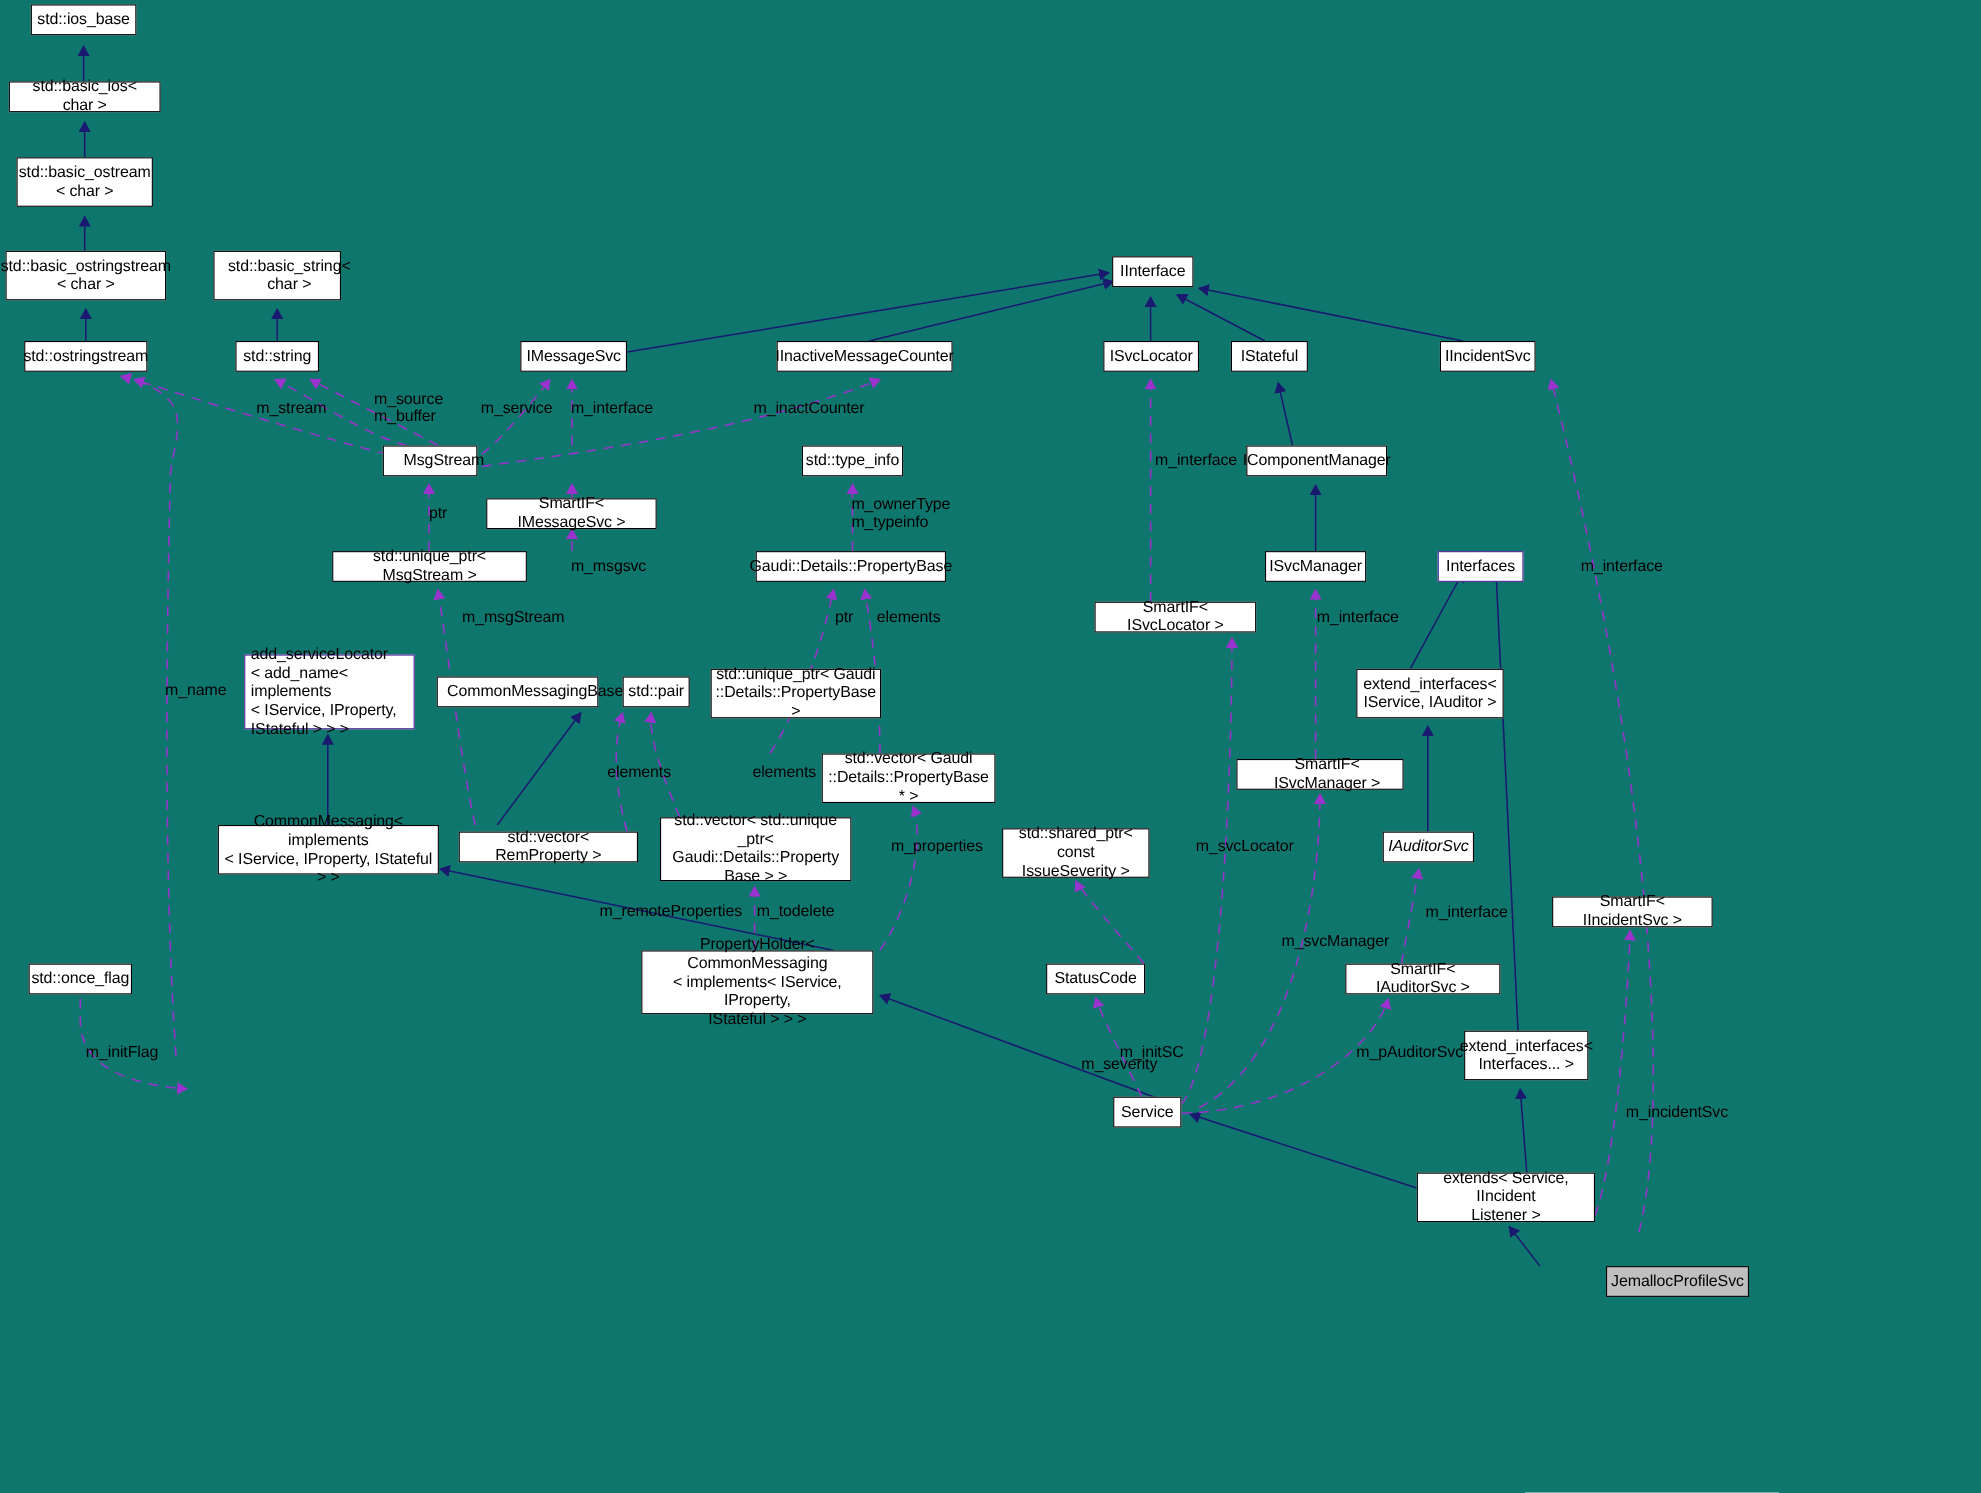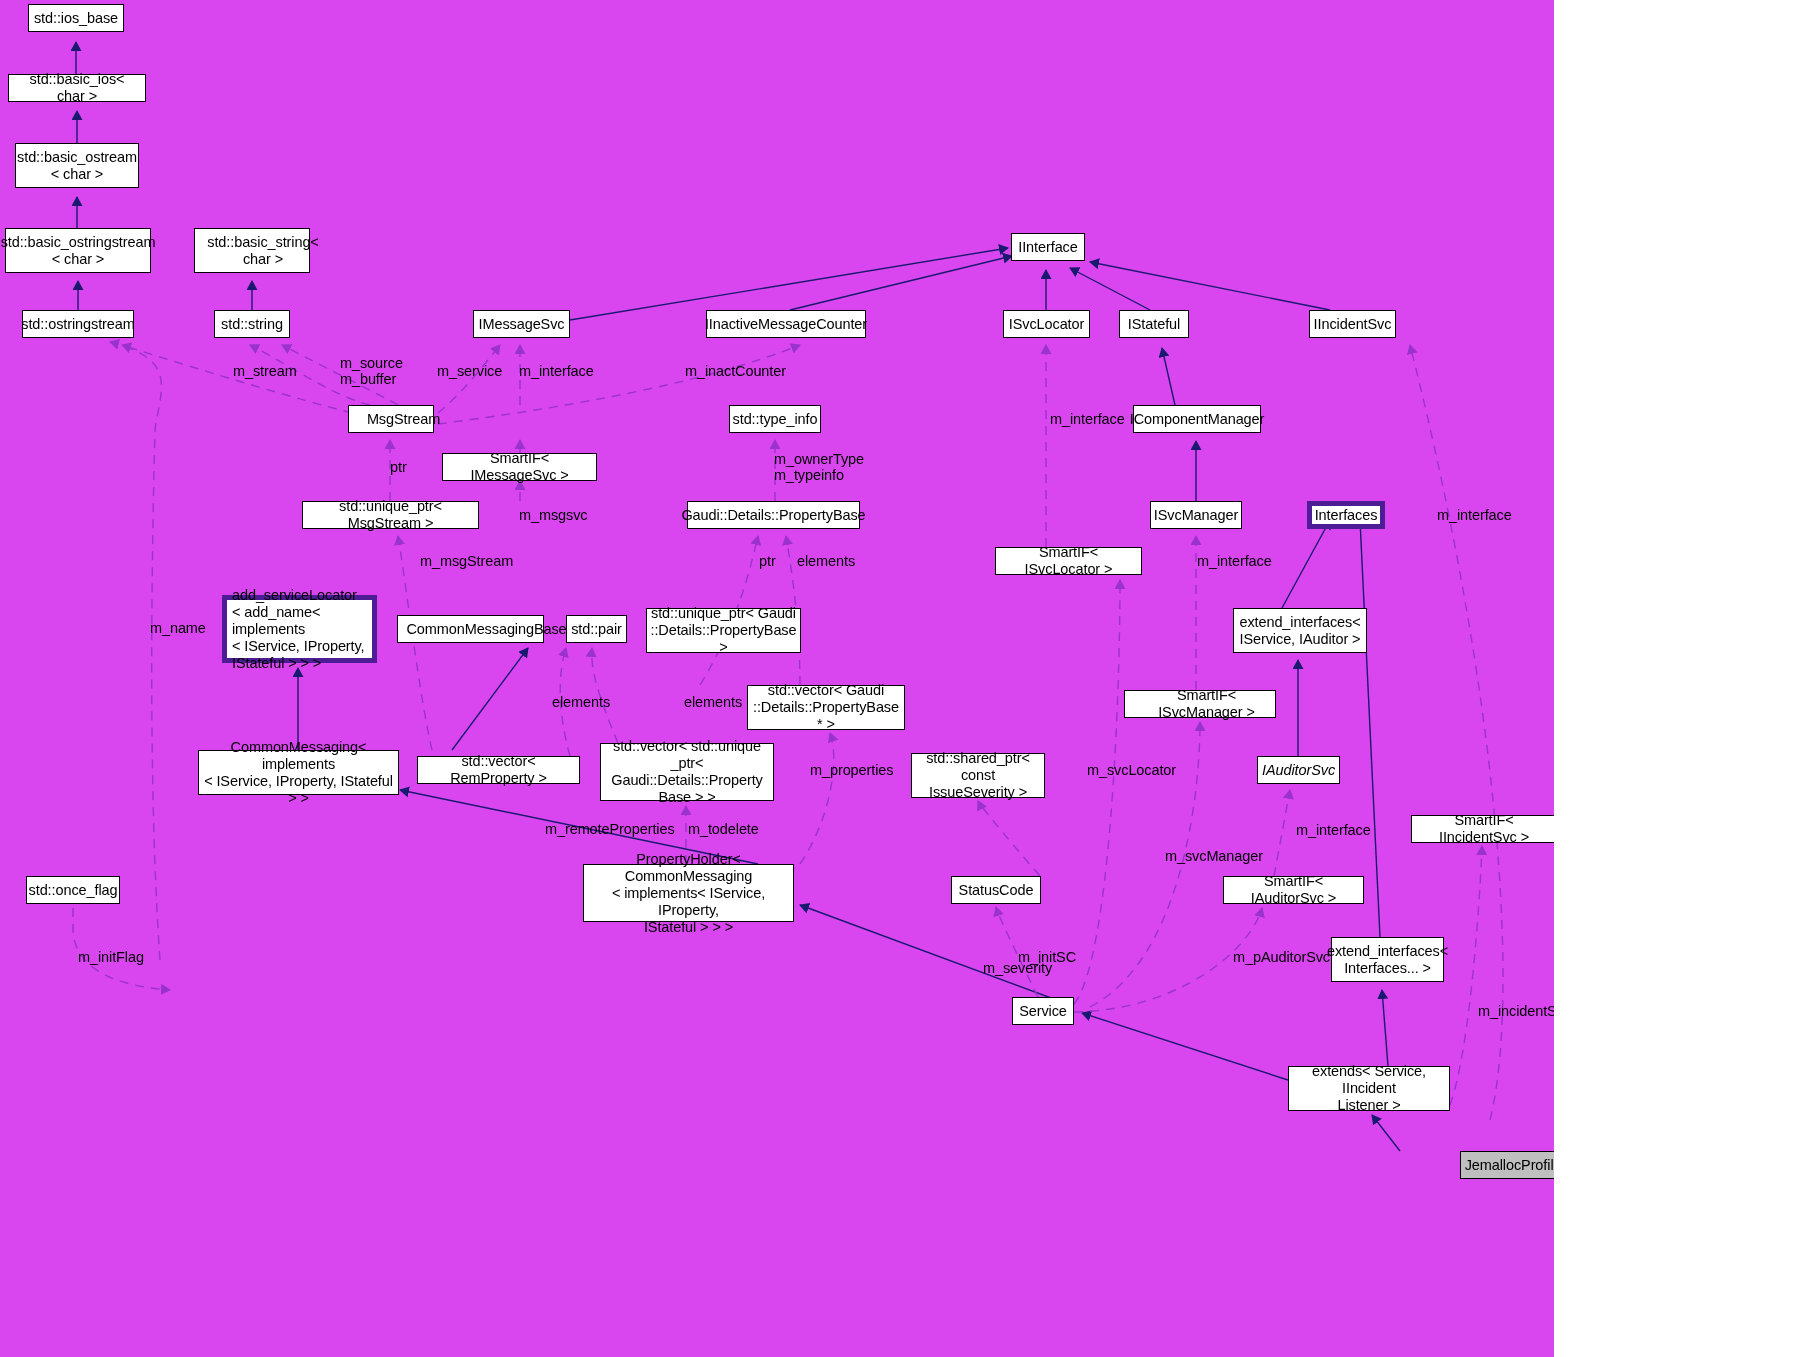--- a/index.html
+++ b/index.html
@@ -1,35 +1,35 @@
 <!DOCTYPE html>
 <html><head>
 <meta charset="utf-8">
 <style>
   html,body{margin:0;padding:0;background:#ffffff;}
   body{font-family:"Liberation Sans","DejaVu Sans",sans-serif;}
-  #canvas{position:relative;width:1554px;height:1357px;background:#d946ef;overflow:hidden;}
+  #canvas{position:relative;width:1801px;height:1357px;background:#0f766e;overflow:hidden;}
   svg#edges{position:absolute;left:0;top:0;width:1801px;height:1357px;pointer-events:none;}
   .node{
     position:absolute;
     box-sizing:border-box;
     border:1px solid #000000;
     background:#ffffff;
     color:#000000;
     font-size:14.5px;
     line-height:17px;
     text-align:center;
     display:flex;
     align-items:center;
     justify-content:center;
     padding:2px 5px;
     white-space:pre-line;
     letter-spacing:-0.1px;
   }
-  .node.gray-border{border:5px solid #4c1d95;}
+  .node.gray-border{border:1px solid #4c1d95;}
   .node.left-align{justify-content:flex-start;text-align:left;}
   .node.highlight{background:#bfbfbf;}
   .elabel{
     position:absolute;
     font-size:14.5px;
     line-height:16px;
     color:#000000;
     white-space:pre-line;
     text-align:left;
     letter-spacing:-0.1px;

